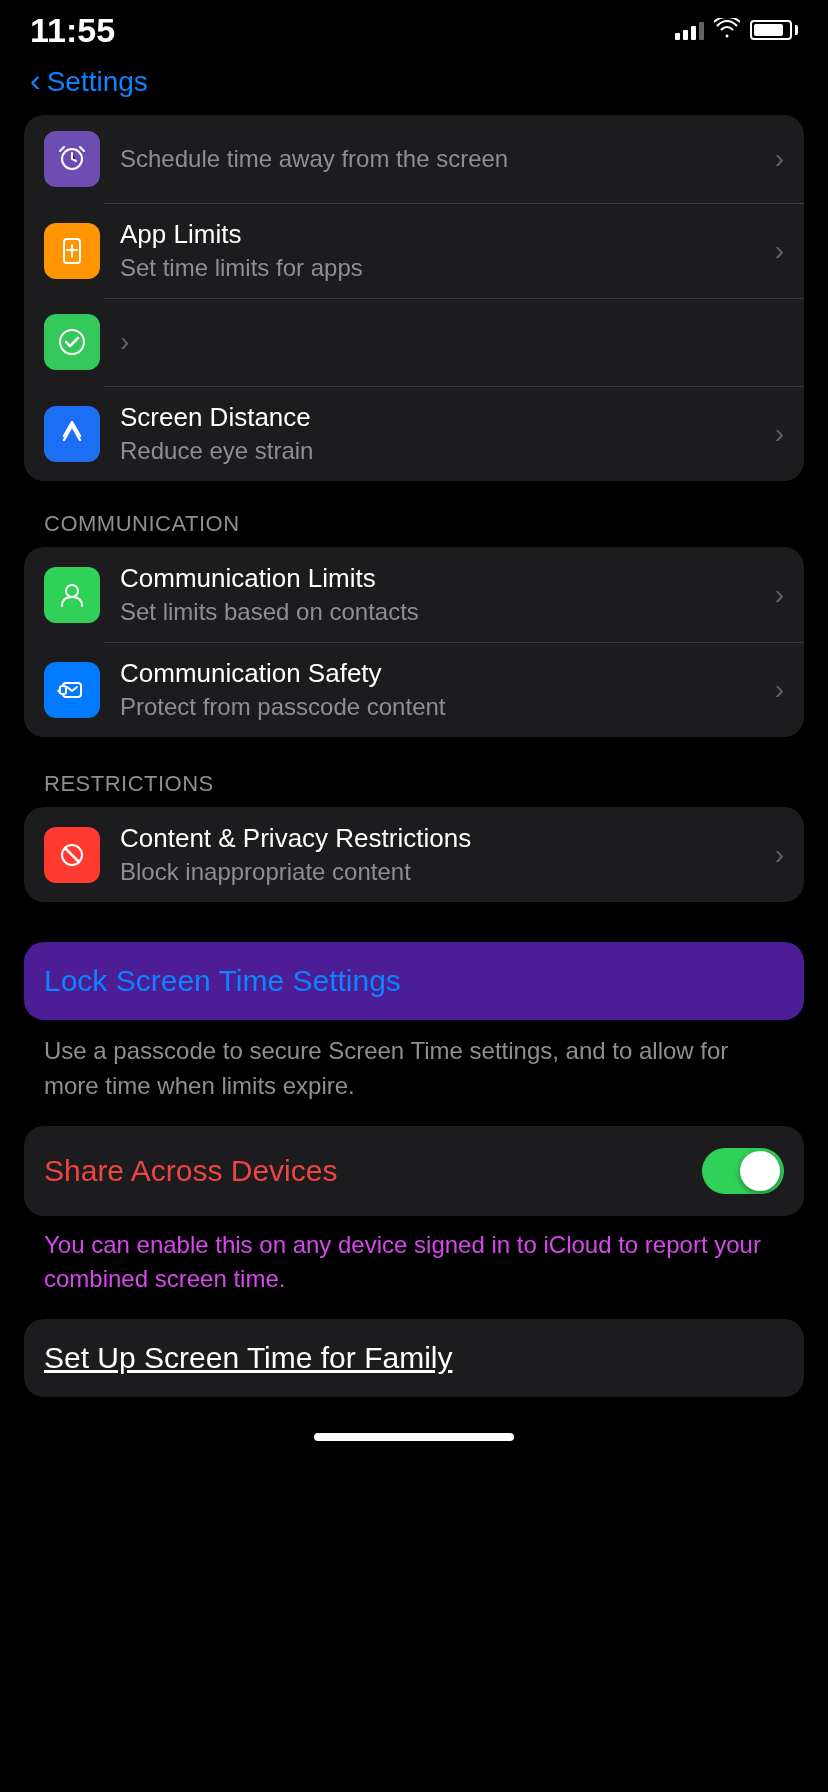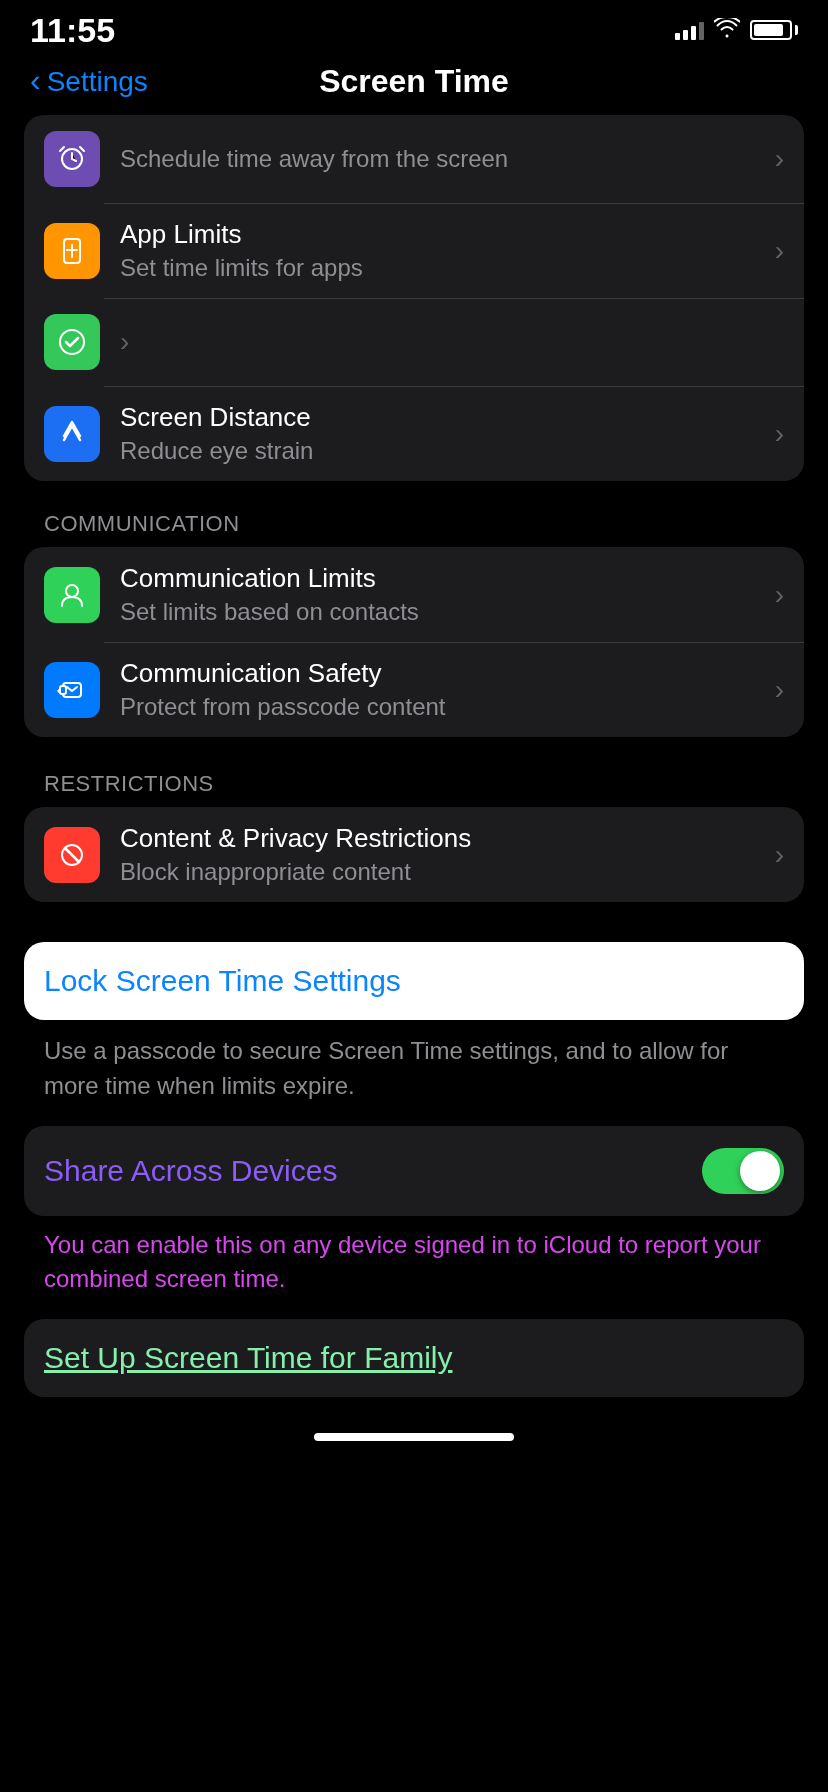--- a/index.html
+++ b/index.html
@@ -181,21 +181,21 @@
       margin-bottom: 2px;
     }
 
     
     .section-group {
       margin-bottom: 6px;
     }
 
     
     .action-card {
-      background: #ffffff;
+      background: #4c1d95;
       border-radius: 20px;
       padding: 0;
       margin: 0 0 2px 0;
       overflow: hidden;
     }
 
     .action-card-btn {
       padding: 22px 20px;
       cursor: pointer;
     }
@@ -216,21 +216,21 @@
     .share-row {
       display: flex;
       align-items: center;
       justify-content: space-between;
       padding: 22px 20px;
     }
 
     .share-label {
       font-size: 30px;
       font-weight: 400;
-      color: #8b5cf6;
+      color: #ef4444;
     }
 
     
     .toggle {
       width: 82px;
       height: 46px;
       border-radius: 23px;
       background: #30d158;
       position: relative;
       cursor: pointer;
@@ -256,21 +256,21 @@
       overflow: hidden;
     }
 
     .family-card-btn {
       padding: 22px 20px;
       cursor: pointer;
     }
 
     .family-card-btn-text {
       font-size: 30px;
-      color: #86efac;
+      color: #ffffff;
       text-decoration: underline;
     }
 
     
     .icon-purple { background: #6e4db3; }
     .icon-orange { background: #ff9500; }
     .icon-green { background: #34c759; }
     .icon-green2 { background: #30d158; }
     .icon-blue { background: #007aff; }
     .icon-red { background: #ff3b30; }
@@ -322,21 +322,20 @@
       <div class="battery-tip"></div>
     </div>
   </div>
 </div>
 
 <div class="nav-header">
   <div class="back-btn">
     <span class="back-chevron">‹</span>
     <span>Settings</span>
   </div>
-  <span class="nav-title">Screen Time</span>
 </div>
 
 <div class="sections-wrapper">
 
   <div class="card partial-top">
     <div class="card-row">
       <div class="row-icon icon-purple">
         <svg width="32" height="32" viewBox="0 0 32 32">
           <circle cx="16" cy="16" r="10" stroke="white" stroke-width="2" fill="none"></circle>
           <path d="M16 10 L16 16 L20 18" stroke="white" stroke-width="2" stroke-linecap="round"></path>

